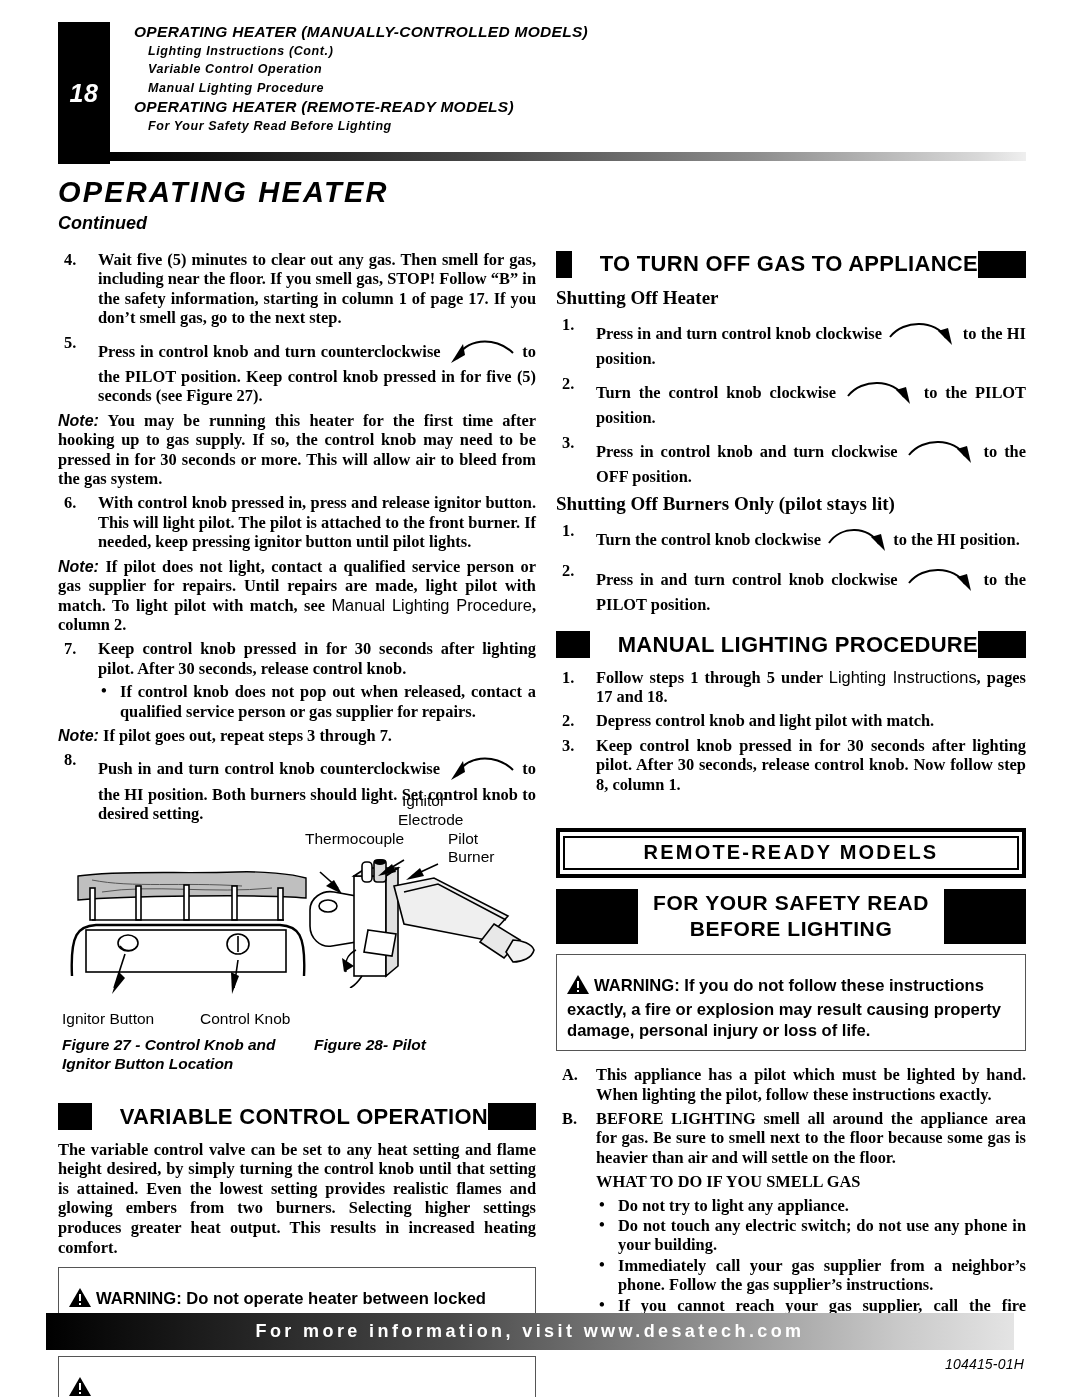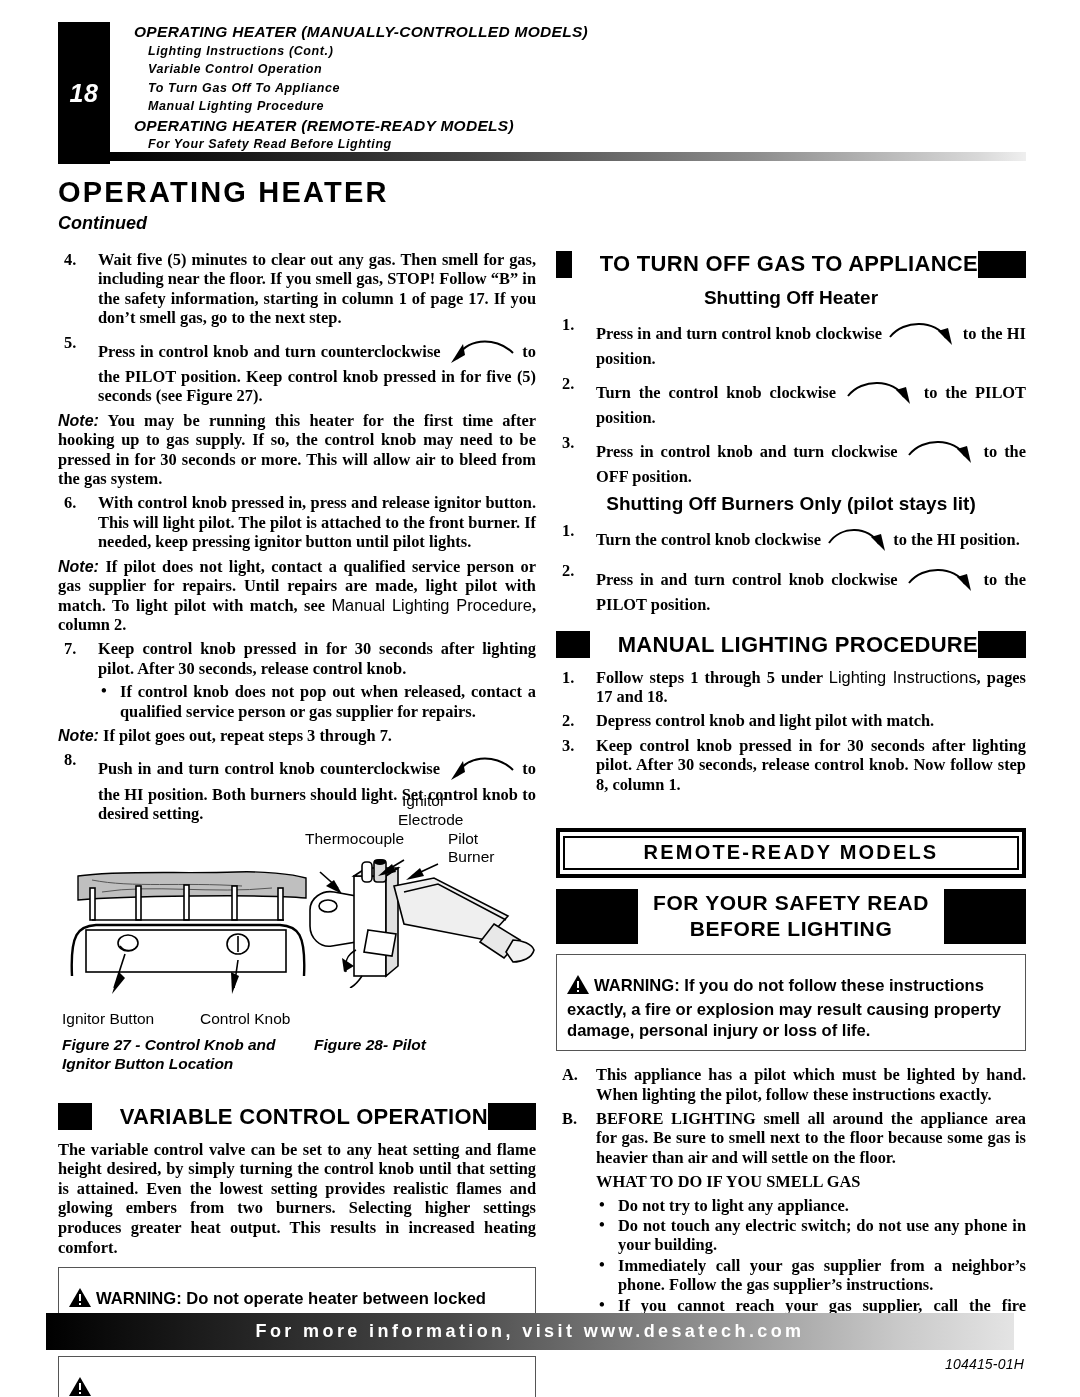--- a/index.html
+++ b/index.html
@@ -23,21 +23,21 @@
   }
   .toc{position:absolute;left:76px;top:0px;width:880px;
     font-family:"Liberation Sans",sans-serif;font-style:italic;font-weight:bold;}
   .toc .l1{font-size:15.5px;letter-spacing:.3px;line-height:19.5px;}
   .toc .l2{font-size:12.5px;letter-spacing:.6px;line-height:18.6px;padding-left:14px;}
 
   .rulebar{position:absolute;left:58px;top:152px;width:968px;height:9px;
     background:linear-gradient(to right,#000 0%,#000 6%,#4a4a4a 45%,#8d8d8d 72%,#d8d8d8 95%,#efefef 100%);}
 
   .doc-title{position:absolute;left:58px;top:176px;
-    font-family:"Liberation Sans",sans-serif;font-weight:bold;font-size:29px;letter-spacing:2.2px;}
+    font-family:"Liberation Sans",sans-serif;font-weight:bold;font-size:29px;letter-spacing:2.2px;font-style:italic;}
   .doc-sub{position:absolute;left:58px;top:213px;
     font-family:"Liberation Sans",sans-serif;font-weight:bold;font-style:italic;font-size:18px;}
 
   
   .colL{position:absolute;left:58px;top:250px;width:478px;}
   .colR{position:absolute;left:556px;top:250px;width:470px;}
 
   
   .sec-hdr{position:relative;height:28px;margin:0 0 9px 0;display:flex;align-items:center;}
   .sec-hdr .blk{background:#000;height:27px;}
@@ -64,22 +64,22 @@
   ol.steps{list-style:none;margin:0;padding:0;}
   ol.steps > li{position:relative;padding-left:40px;margin-bottom:5px;}
   ol.steps > li .num{position:absolute;left:6px;top:0;width:30px;font-weight:bold;}
   .sub-bullets{list-style:none;margin:4px 0 2px 0;padding:0;}
   .sub-bullets li{position:relative;padding-left:22px;margin-bottom:1px;}
   .sub-bullets li .bul{position:absolute;left:3px;top:-1px;}
   .note{margin:5px 0 5px 0;}
   .note .lbl{font-family:"Liberation Sans",sans-serif;font-weight:bold;font-style:italic;font-size:16px;}
   .sans-ref{font-family:"Liberation Sans",sans-serif;font-weight:normal;}
 
-  .subhead{font-family:Liberation Sans, sans-serif;font-weight:bold;font-size:19px;
-    margin:7px 0 6px 0;text-align:center;}
+  .subhead{font-family:Liberation Serif, serif;font-weight:bold;font-size:19px;
+    margin:7px 0 6px 0;}
 
   .para{font-family:"Liberation Serif",serif;font-weight:bold;font-size:16.4px;line-height:19.6px;
     text-align:justify;margin-bottom:9px;}
 
   
   .warnbox{border:1.5px solid #555;padding:20px 10px 9px 10px;margin-top:10px;
     font-family:"Liberation Sans",sans-serif;font-weight:bold;font-size:16.6px;line-height:21px;}
   .tri{display:inline-block;vertical-align:-3px;margin-right:5px;}
 
   
@@ -102,21 +102,20 @@
 <body>
 
 <div class="page">
 
   <div class="top-header">
     <div class="pagebox">18</div>
     <div class="toc">
       <div class="l1">OPERATING HEATER (MANUALLY-CONTROLLED MODELS)</div>
       <div class="l2">Lighting Instructions (Cont.)</div>
       <div class="l2">Variable Control Operation</div>
-      <div class="l2">To Turn Gas Off To Appliance</div>
       <div class="l2">Manual Lighting Procedure</div>
       <div class="l1">OPERATING HEATER (REMOTE-READY MODELS)</div>
       <div class="l2">For Your Safety Read Before Lighting</div>
     </div>
   </div>
 
   <div class="rulebar"></div>
   <div class="doc-title">OPERATING HEATER</div>
   <div class="doc-sub">Continued</div>
 

